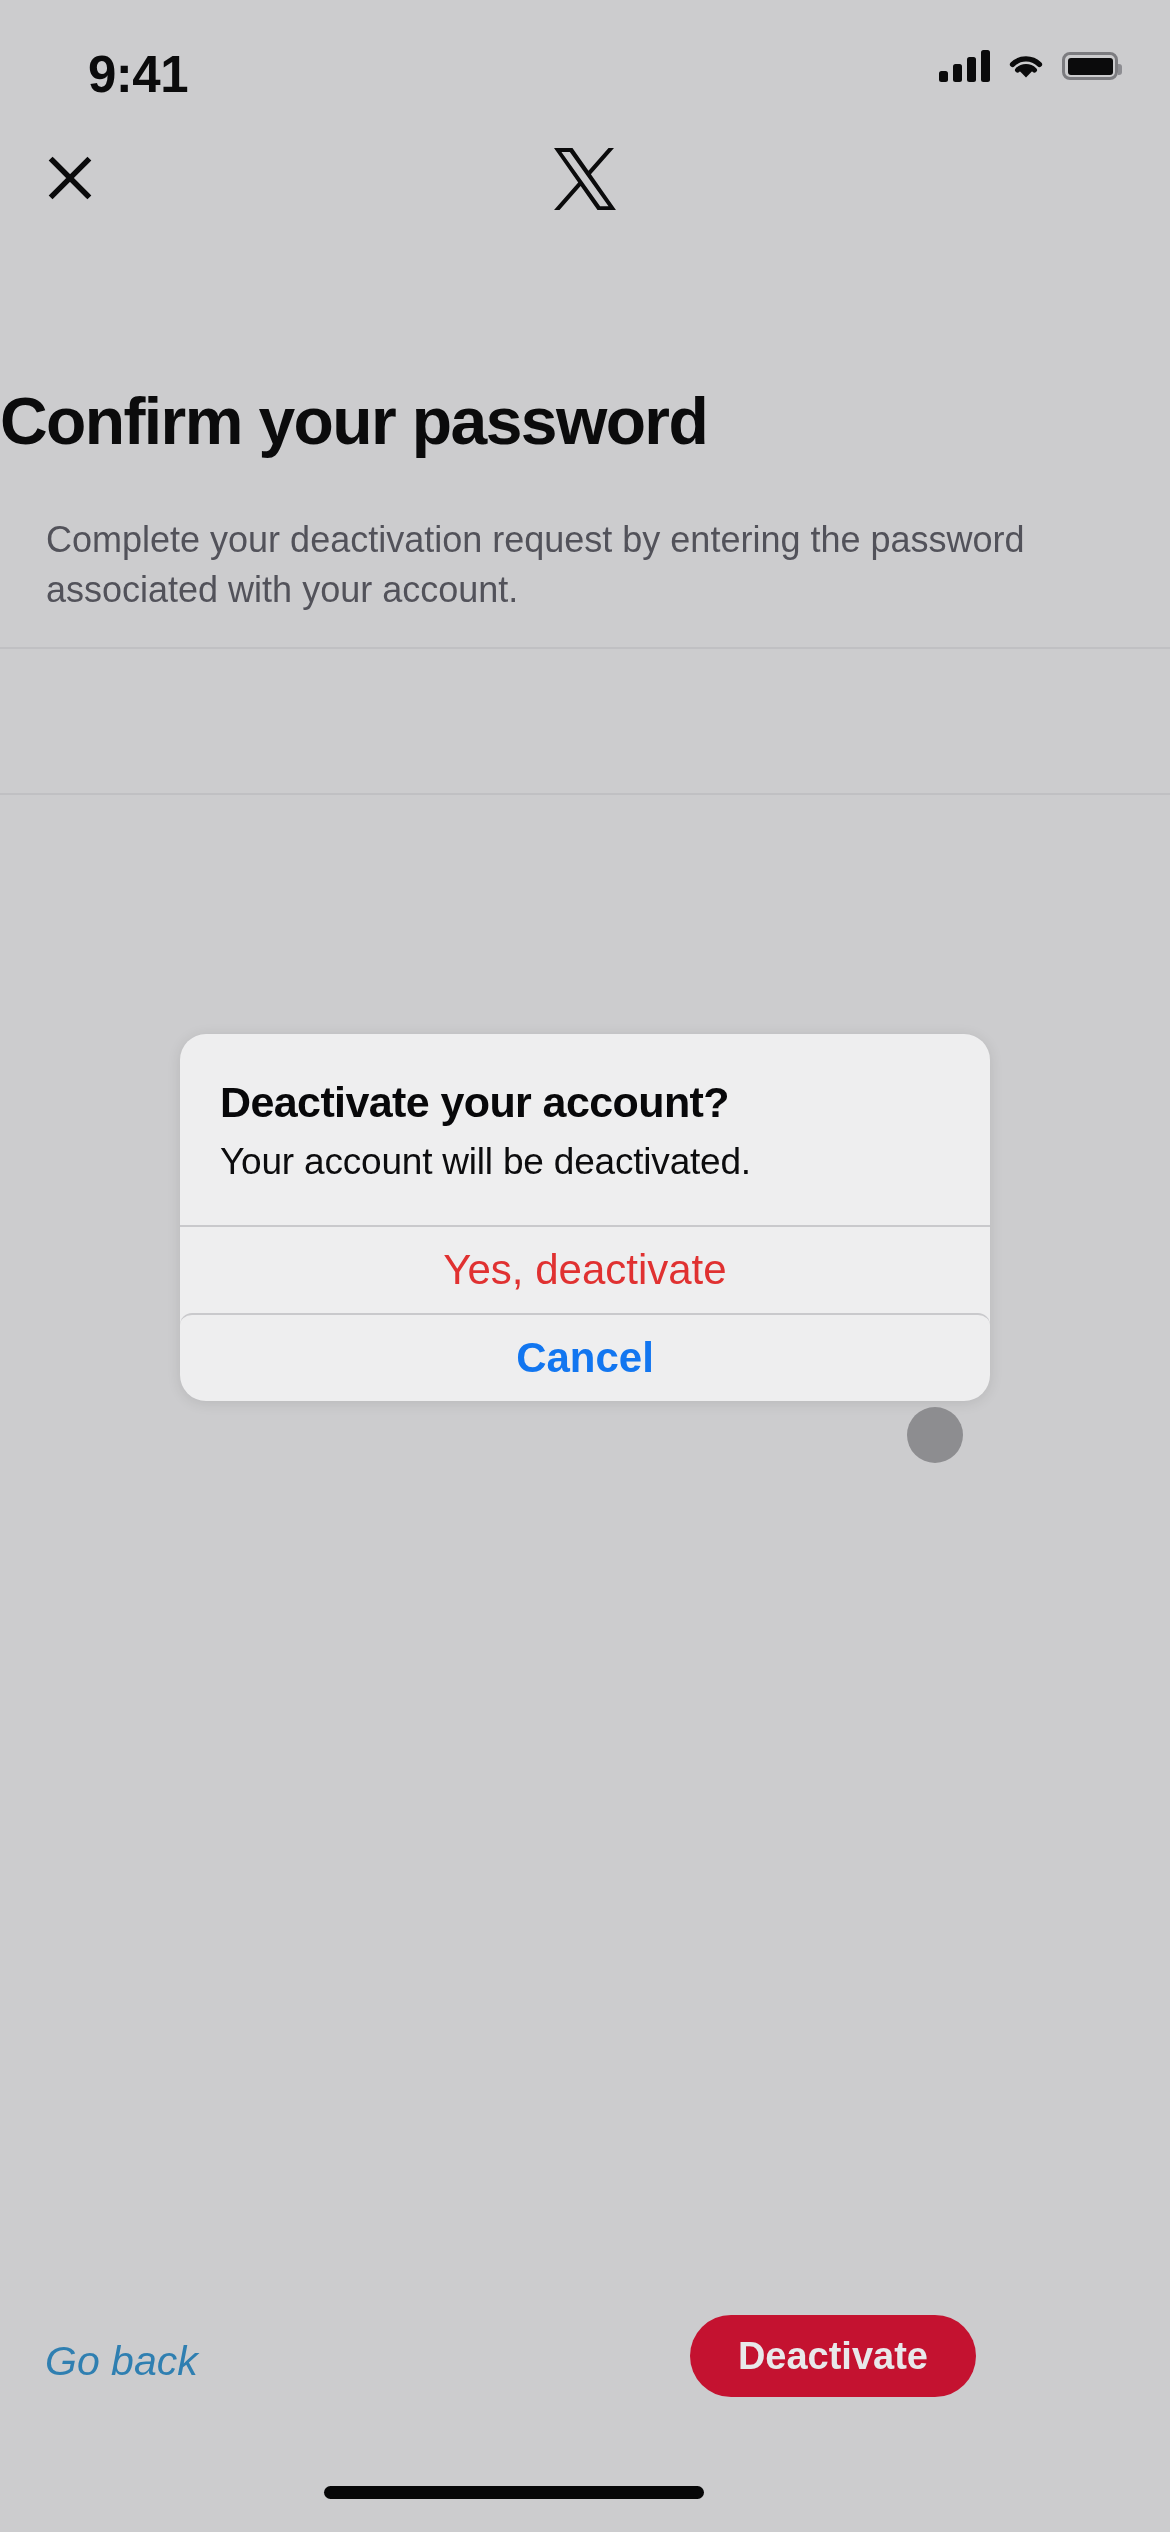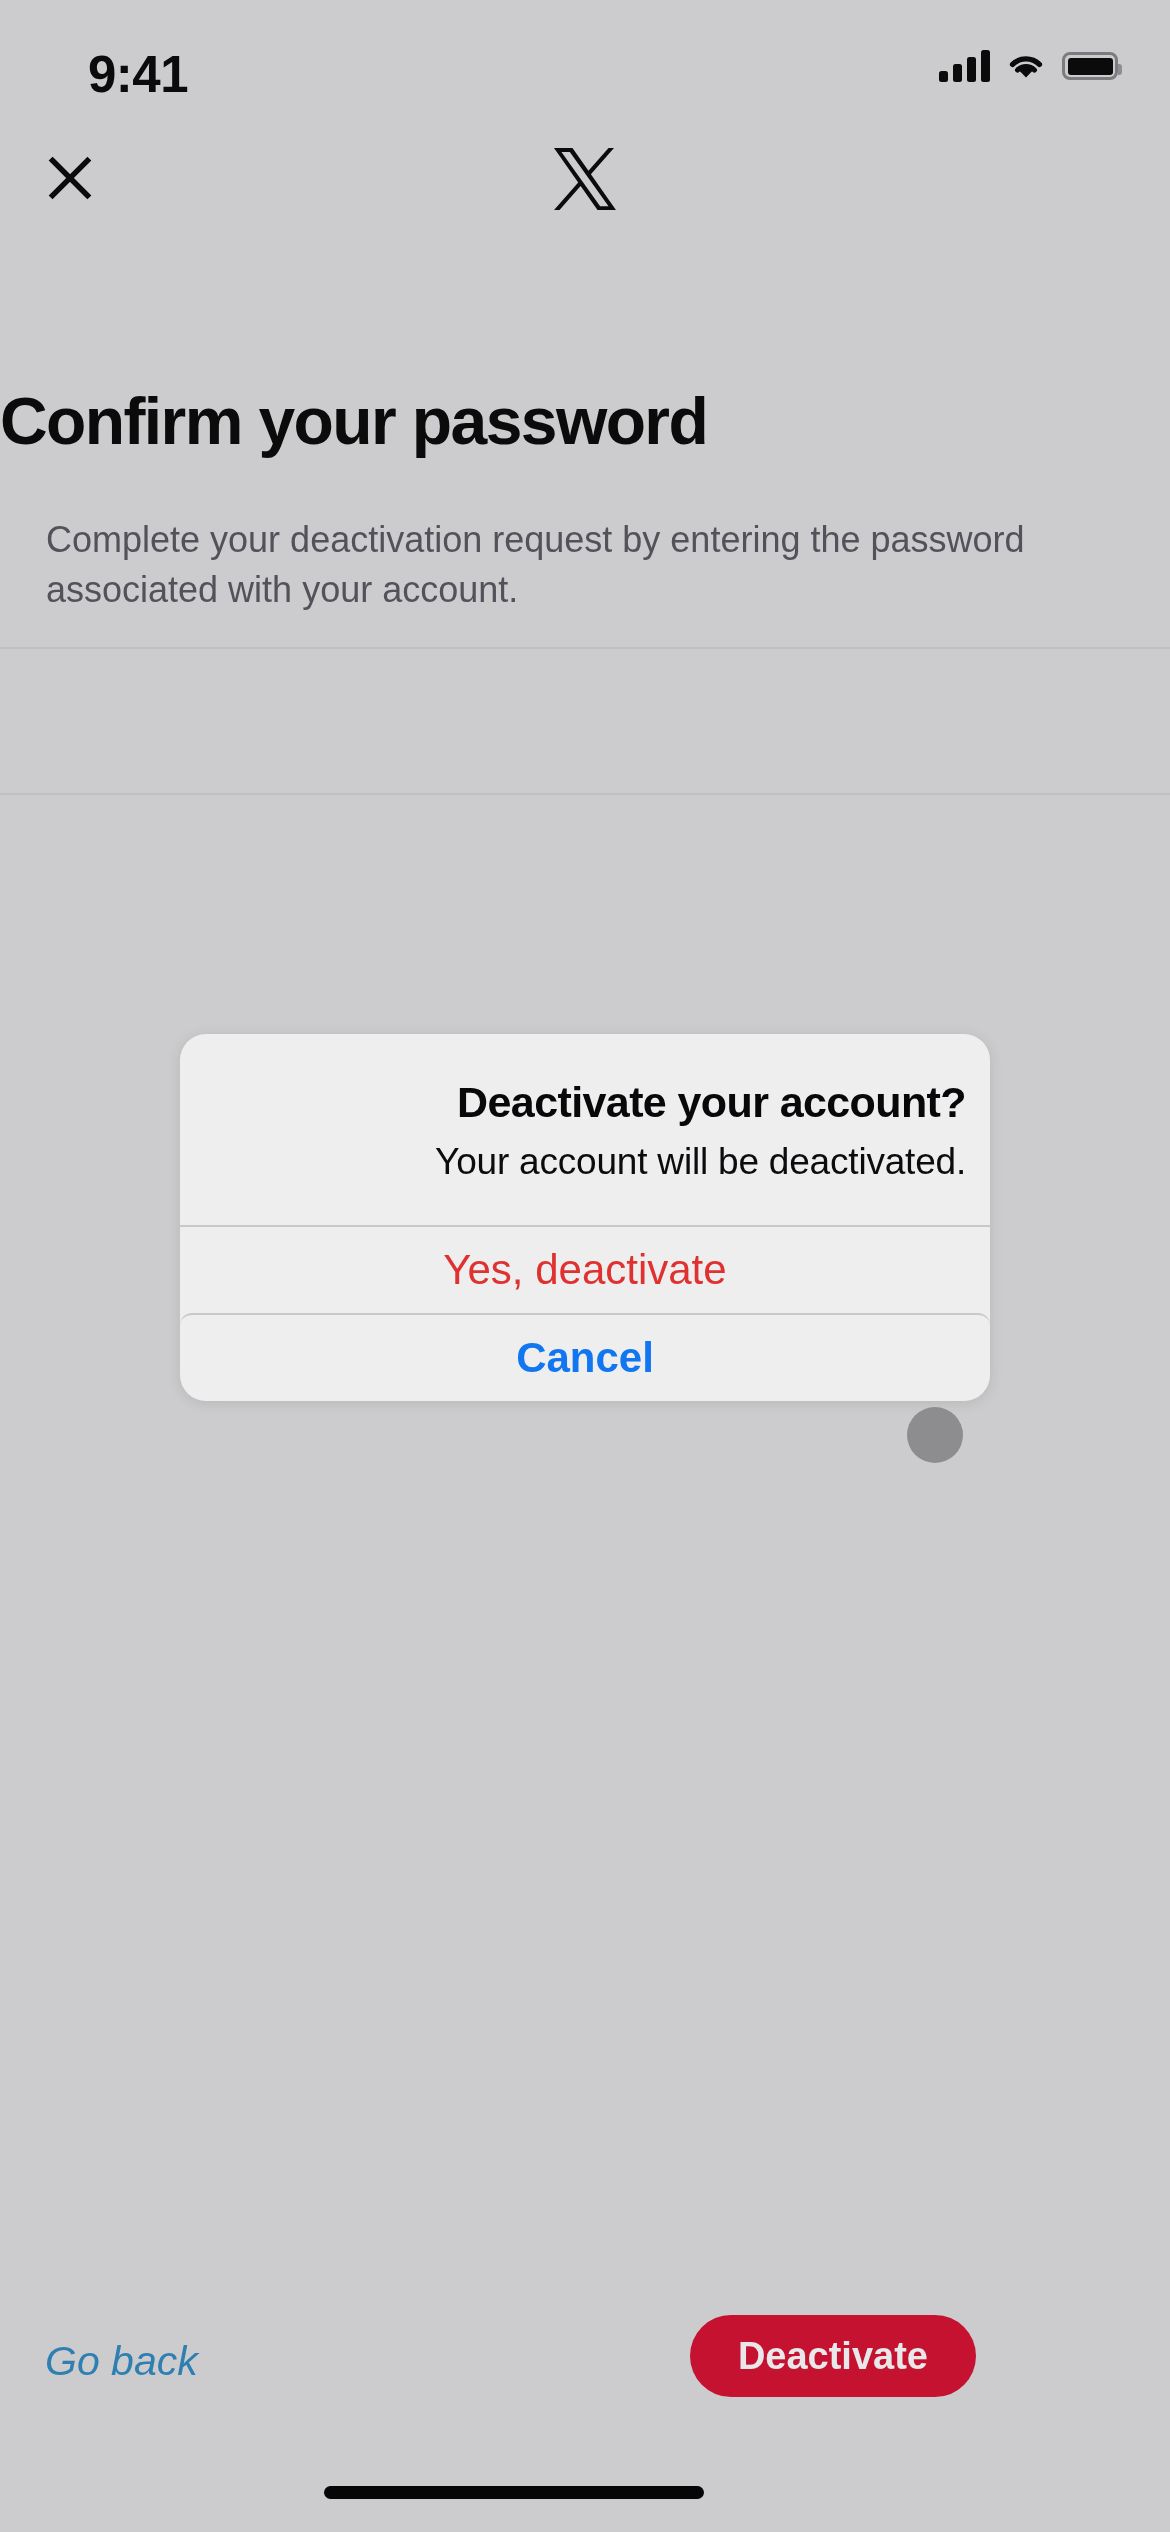--- a/index.html
+++ b/index.html
@@ -112,22 +112,22 @@
   
   .alert {
     position:absolute; left:180px; top:1034px;
     width:810px;
     background:#eeeeef;
     border-radius:26px;
     overflow:hidden;
     box-shadow:0 2px 14px rgba(0,0,0,0.10);
   }
   .alert-head {
-    padding:44px 24px 42px;
-    text-align:right;
+    padding:44px 40px 42px;
+    text-align:left;
   }
   .alert-title {
     font-size:43px; font-weight:700;
     color:#08080a; letter-spacing:-0.6px;
     margin-bottom:14px;
   }
   .alert-message {
     font-size:37px; color:#0c0c0e;
     letter-spacing:-0.2px;
   }

